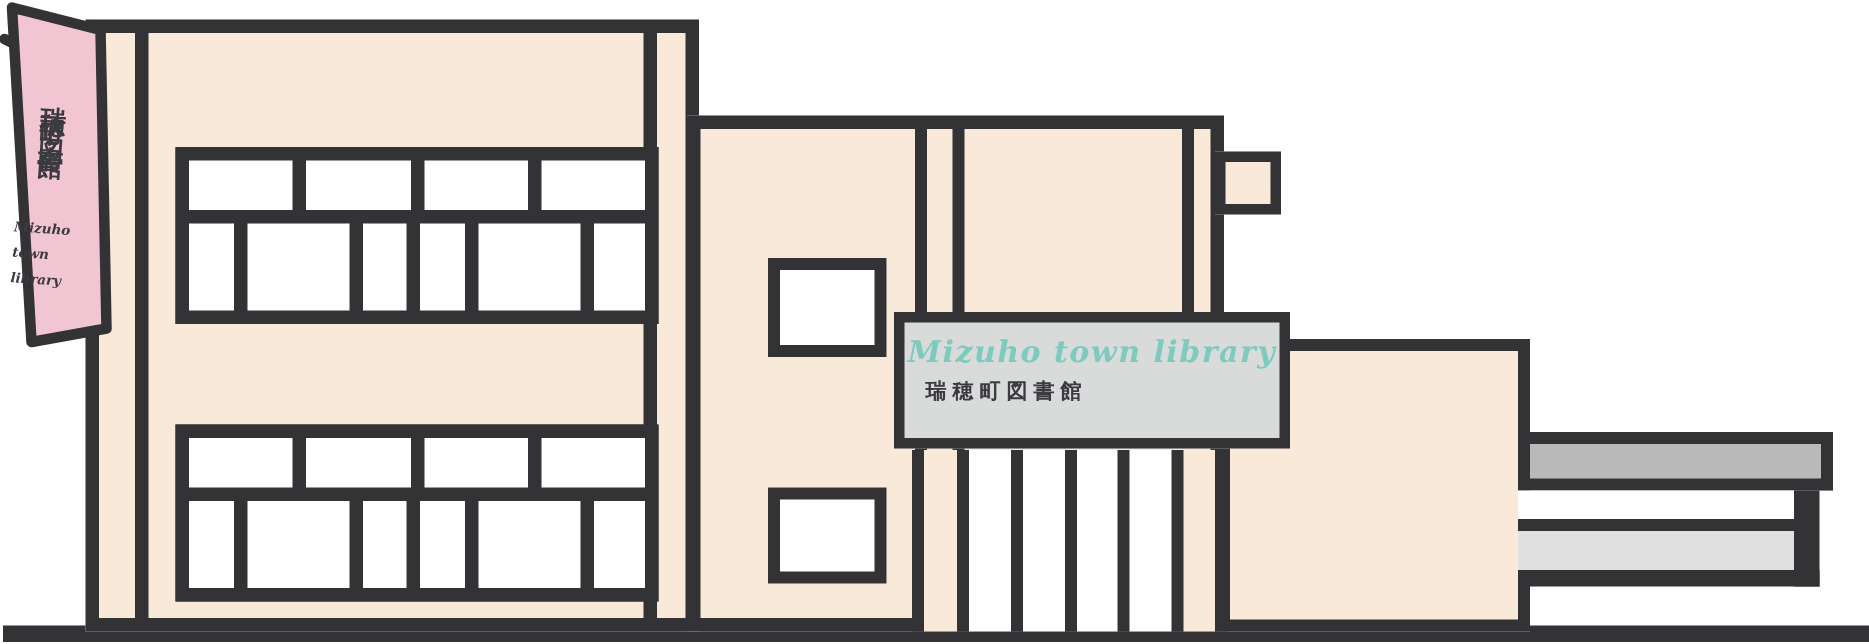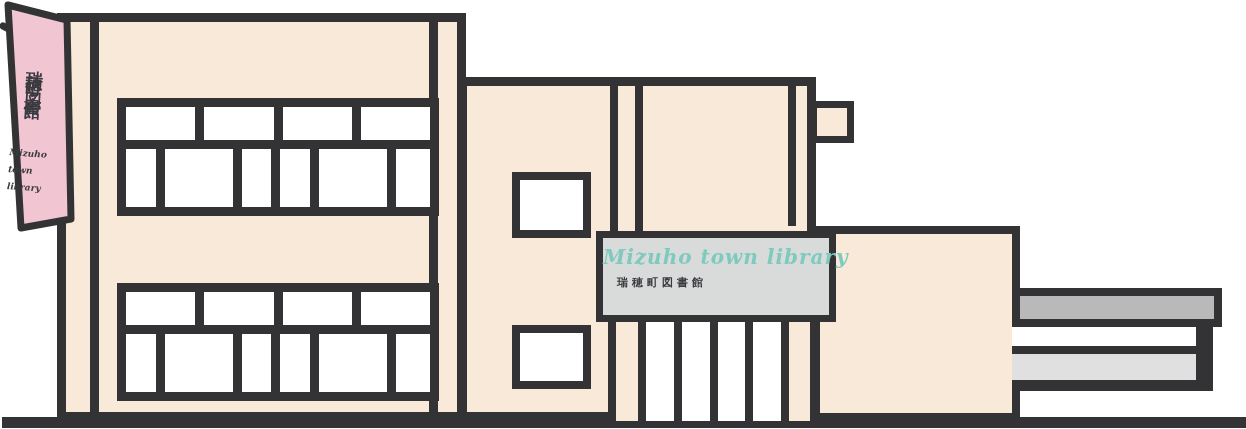--- a/index.html
+++ b/index.html
@@ -51,26 +51,26 @@
   
   .canopy-top{left:1012px;top:288px;width:210px;height:39px;background:var(--gray1);
               border:8px solid var(--dark);}
   .canopy-white{left:1012px;top:327px;width:184px;height:19px;background:var(--white);}
   .canopy-line{left:1012px;top:346px;width:190px;height:8px;background:var(--dark);}
   .canopy-slab{left:1012px;top:354px;width:190px;height:26px;background:var(--gray2);}
   .canopy-bottom{left:1012px;top:380px;width:201px;height:11px;background:var(--dark);}
   .canopy-wall{left:1196px;top:327px;width:17px;height:64px;background:var(--dark);}
 
   
-  .sign{left:596px;top:231px;width:240px;height:91px;background:var(--sign);
+  .sign{left:596px;top:208px;width:264px;height:91px;background:var(--sign);
         border:7px solid var(--dark);}
   .sign-script{margin-top:7px;text-align:center;font-family:"DejaVu Serif",serif;
                font-style:italic;font-weight:bold;font-size:20px;color:var(--teal);
                letter-spacing:1px;white-space:nowrap;}
-  .sign-jp{margin:6px 0 0 14px;font-size:11px;font-weight:bold;letter-spacing:4px;
+  .sign-jp{margin:6px 0 0 14px;font-size:14px;font-weight:bold;letter-spacing:4px;
            color:var(--ink);white-space:nowrap;}
 
   
   .banner-svg{left:0;top:0;width:92px;height:240px;}
   .banner-text{left:12px;top:28px;width:54px;height:200px;transform:rotate(4deg);
                transform-origin:top left;color:var(--ink);}
   .banner-jp{display:flex;justify-content:center;writing-mode:vertical-rl;
              height:86px;margin:2px auto 0 auto;font-size:17px;font-weight:bold;
              letter-spacing:5px;gap:7px;}
   .banner-script{margin:28px 0 0 6px;font-family:"DejaVu Serif",serif;font-style:italic;

